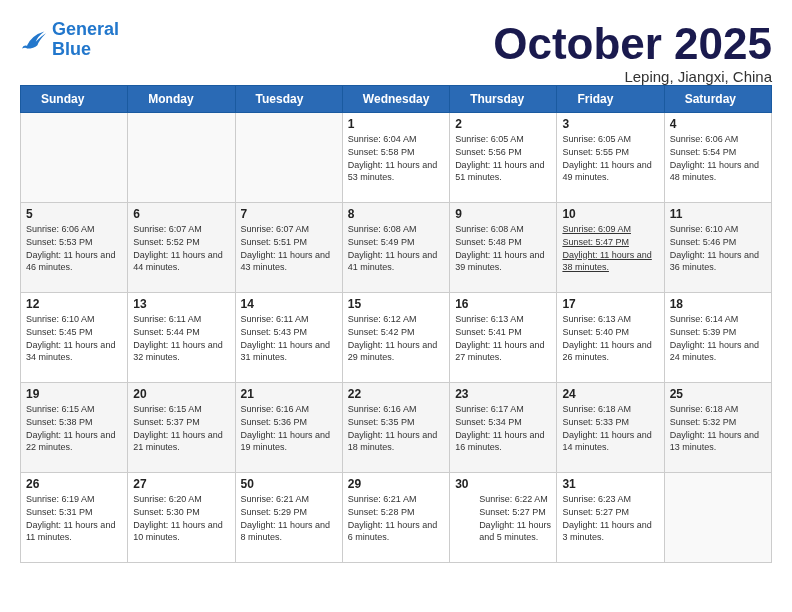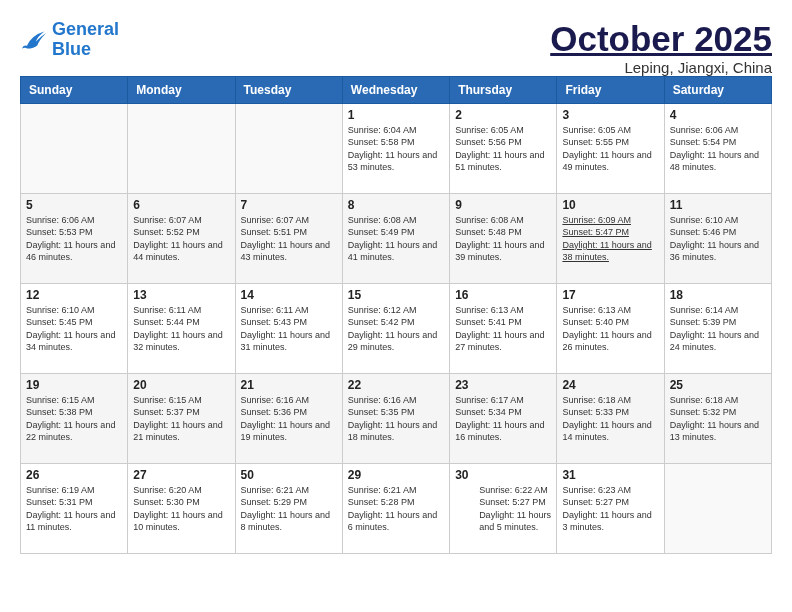--- a/index.html
+++ b/index.html
@@ -31,41 +31,40 @@
       color: #2277cc;
     }
     .logo-bird {
       width: 28px;
       height: 24px;
     }
     .title-block {
       text-align: right;
     }
     .month-title {
-      font-size: 35px;
+      font-size: 44px;
       font-weight: bold;
       color: #1a1a4e;
       line-height: 1.1;
-      text-decoration: underline;
     }
     .location {
       font-size: 15px;
       color: #333;
     }
     table {
       width: 100%;
       border-collapse: collapse;
       table-layout: fixed;
     }
     thead tr th {
       background-color: #2a6ab5;
       color: #fff;
       font-size: 12px;
       font-weight: bold;
-      padding: 6px 8px;
+      padding: 6px 20px;
       text-align: left;
       border: 1px solid #1a5aa0;
     }
     tbody tr td {
       border: 1px solid #ccc;
       vertical-align: top;
       padding: 4px 5px;
       font-size: 9.5px;
       color: #222;
       height: 90px;

